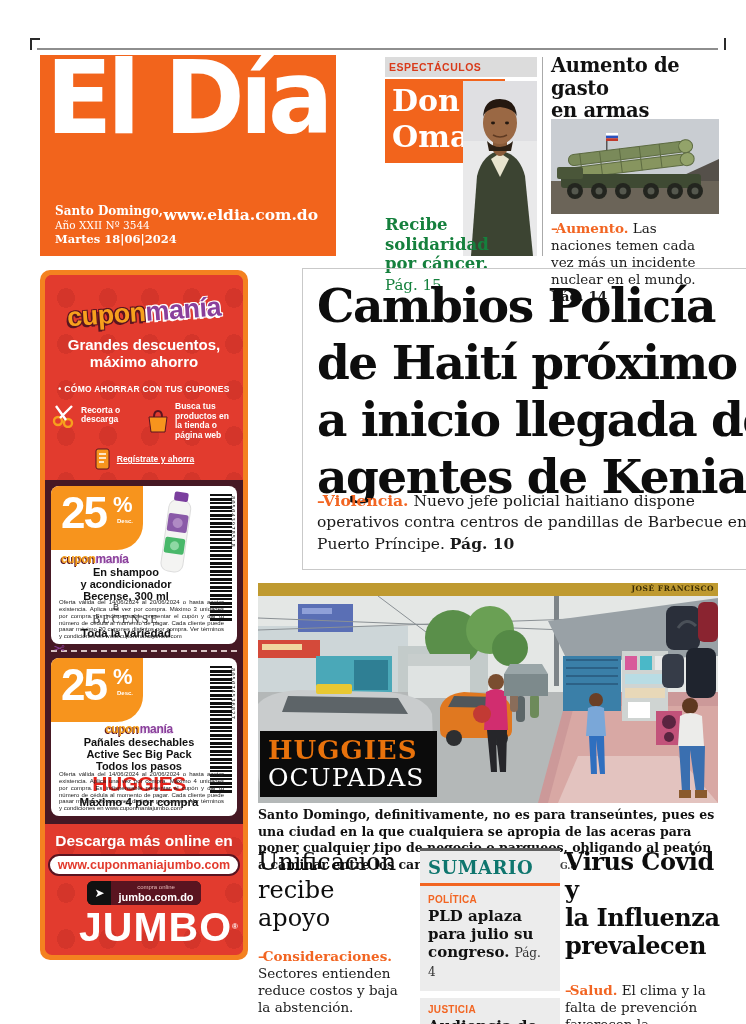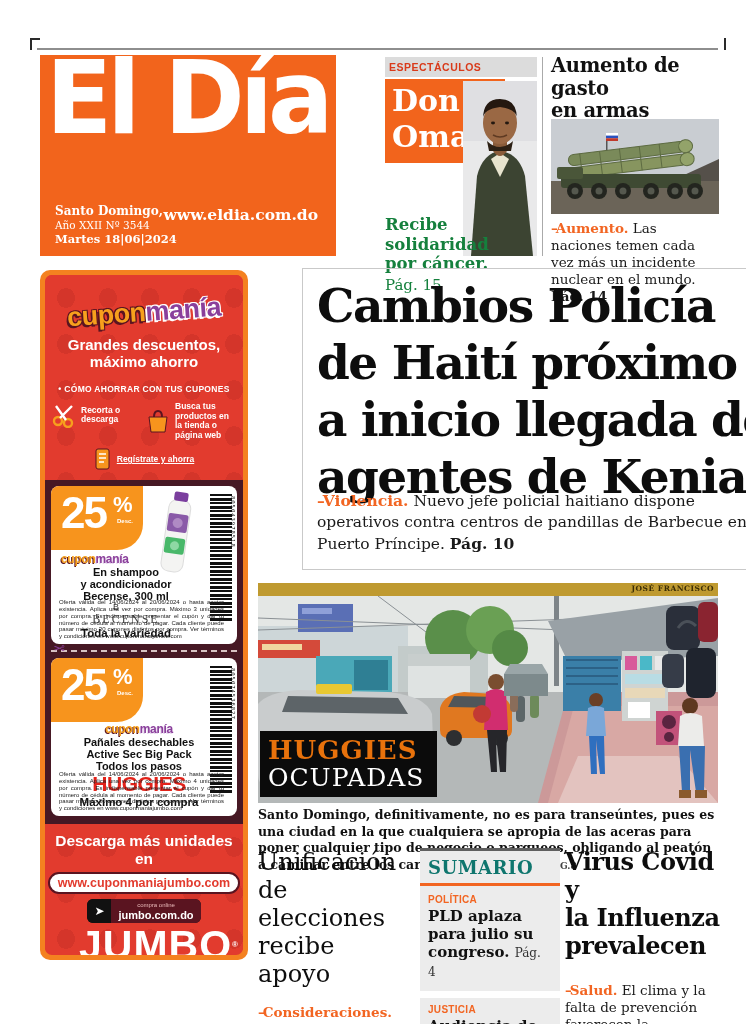--- a/index.html
+++ b/index.html
@@ -319,21 +319,21 @@
               <span style="display:block">Todos los pasos</span>
             </div>
             <div class="c-huggies">HUGGIES</div>
             <div class="c-variety" style="width:160px">Máximo 4 por compra</div>
           </div>
           <div class="c-fine">Oferta válida del 14/06/2024 al 20/06/2024 o hasta agotar existencia. Aplica una vez por compra. Máximo 4 unidades por compra. Es indispensable presentar el cupón y dar tu número de cédula al momento de pagar. Cada cliente puede pasar máximo 30 cupones distintos por compra. Ver términos y condiciones en www.cuponmaniajumbo.com</div>
         </div>
       </div>
 
       <div class="ad-bottom ad-red">
-        <div class="dl-text">Descarga más unidades en</div>
+        <div class="dl-text">Descarga más online en</div>
         <div class="dl-pill">www.cuponmaniajumbo.com</div>
         <br>
         <div class="jumbo-online">
           <div class="jo-icon">➤</div>
           <div class="jo-right">
             <div class="jo-label">compra online</div>
             <div class="jo-url">jumbo.com.do</div>
           </div>
         </div>
         <div class="jumbo-brand"><span>JUMBO</span><span class="jumbo-reg">®</span></div>
@@ -449,21 +449,20 @@
   </div>
   <div class="photo-caption">
     <span>Santo Domingo, definitivamente, no es para transeúntes, pues es una ciudad en la que cualquiera se apropia de las aceras para poner cualquier tipo de negocio o parqueos, obligando al peatón a caminar entre los carros en la calzada.</span>
     <span class="small-ref">PÁG.8</span>
   </div>
 
   <div class="bottom-row">
     <div class="b-col1">
       <div class="b-head">
         <span>Unificación</span>
-        <span>de elecciones</span>
         <span>recibe apoyo</span>
       </div>
       <div class="b-kicker-para">
         <span class="kicker">Consideraciones.</span>
         <span>Sectores entienden reduce costos y baja la abstención.</span>
         
       </div>
     </div>
 
     <div class="b-col2">

